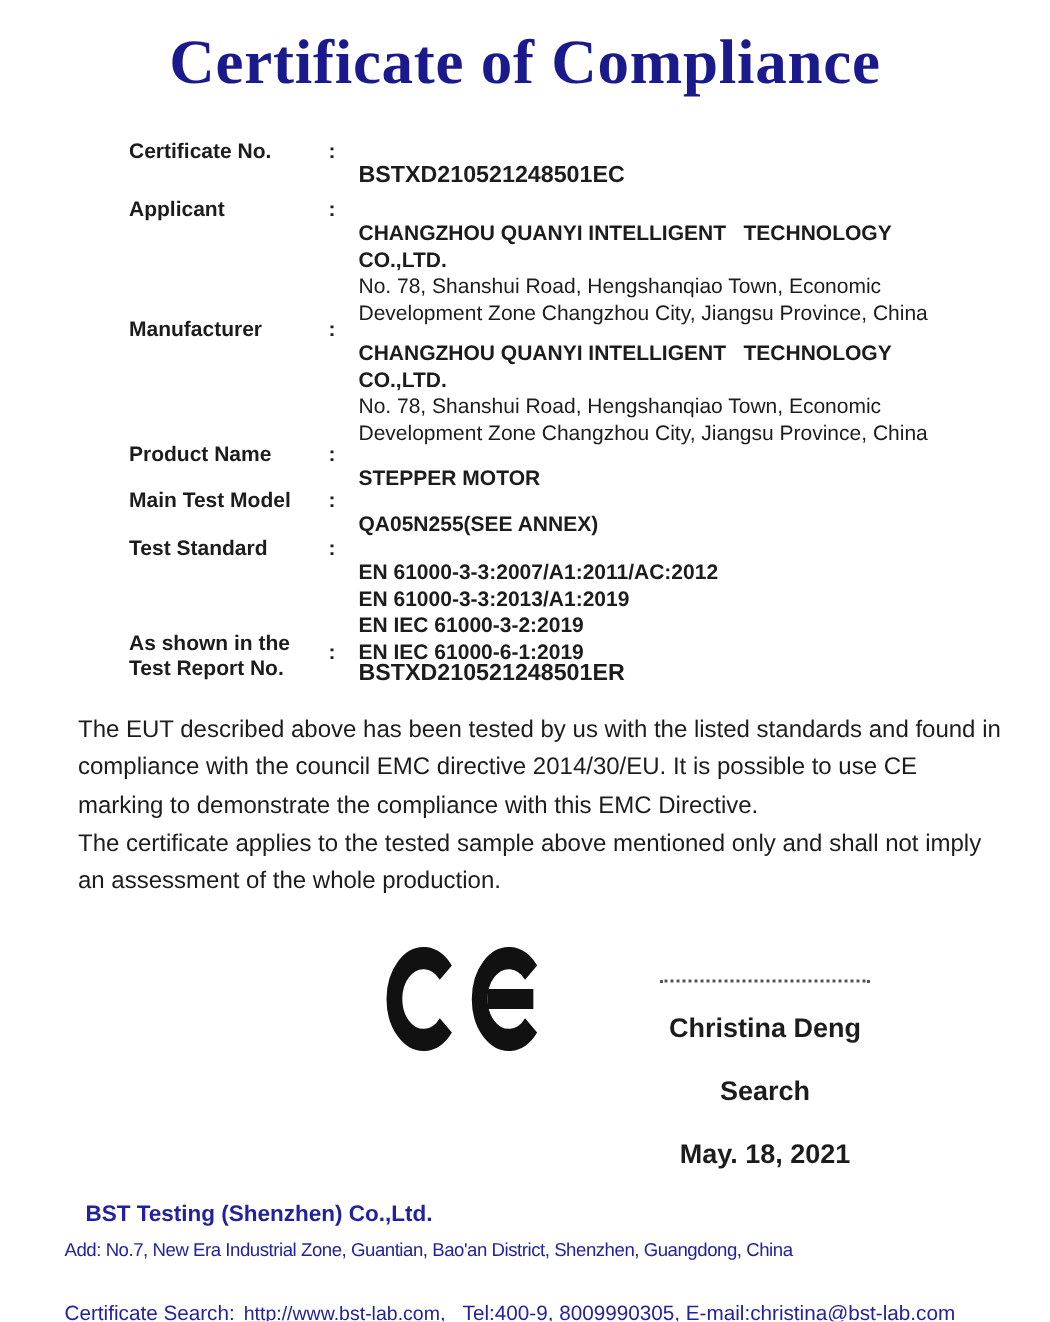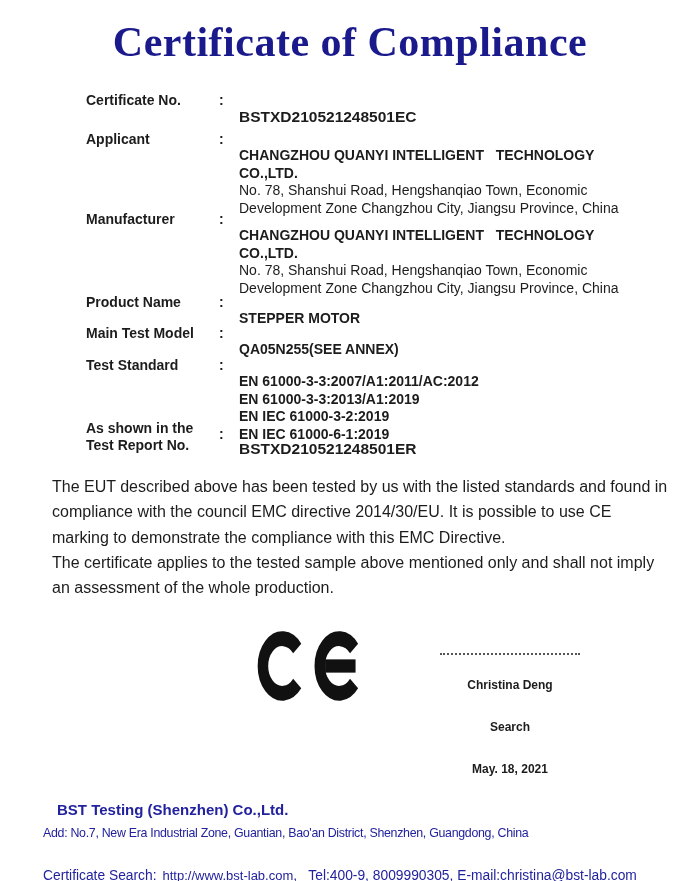--- a/index.html
+++ b/index.html
@@ -22,21 +22,21 @@
   .bold { font-weight:bold; }
   .big  { font-size:15.5px; line-height:18px; }
   .pre  { white-space:pre-wrap; }
   .statement {
     position:absolute; top:474px; left:52px; width:616px;
     font-size:16px; line-height:25.3px;
   }
   .ce-wrap { position:absolute; left:256px; top:627px; width:104px; height:78px; }
   .sig { position:absolute; left:416px; top:653px; width:188px; text-align:center; }
   .sig-line { width:140px; margin:0 auto 5px auto; border-top:2px dotted #555; height:0; }
-  .sig-text { font-weight:bold; font-size:12px; line-height:24px;margin-top:18px; }
+  .sig-text { font-weight:bold; font-size:18px; line-height:24px;margin-top:18px; }
   .footer-company {
     position:absolute; left:57px; top:801px;
     font-size:15px; font-weight:bold; color:#22229e;
   }
   .footer-address {
     position:absolute; left:43px; top:826px;
     font-size:12.4px; color:#22229e; letter-spacing:-0.3px;
   }
   .footer-search {
     position:absolute; left:43px; top:868px;

